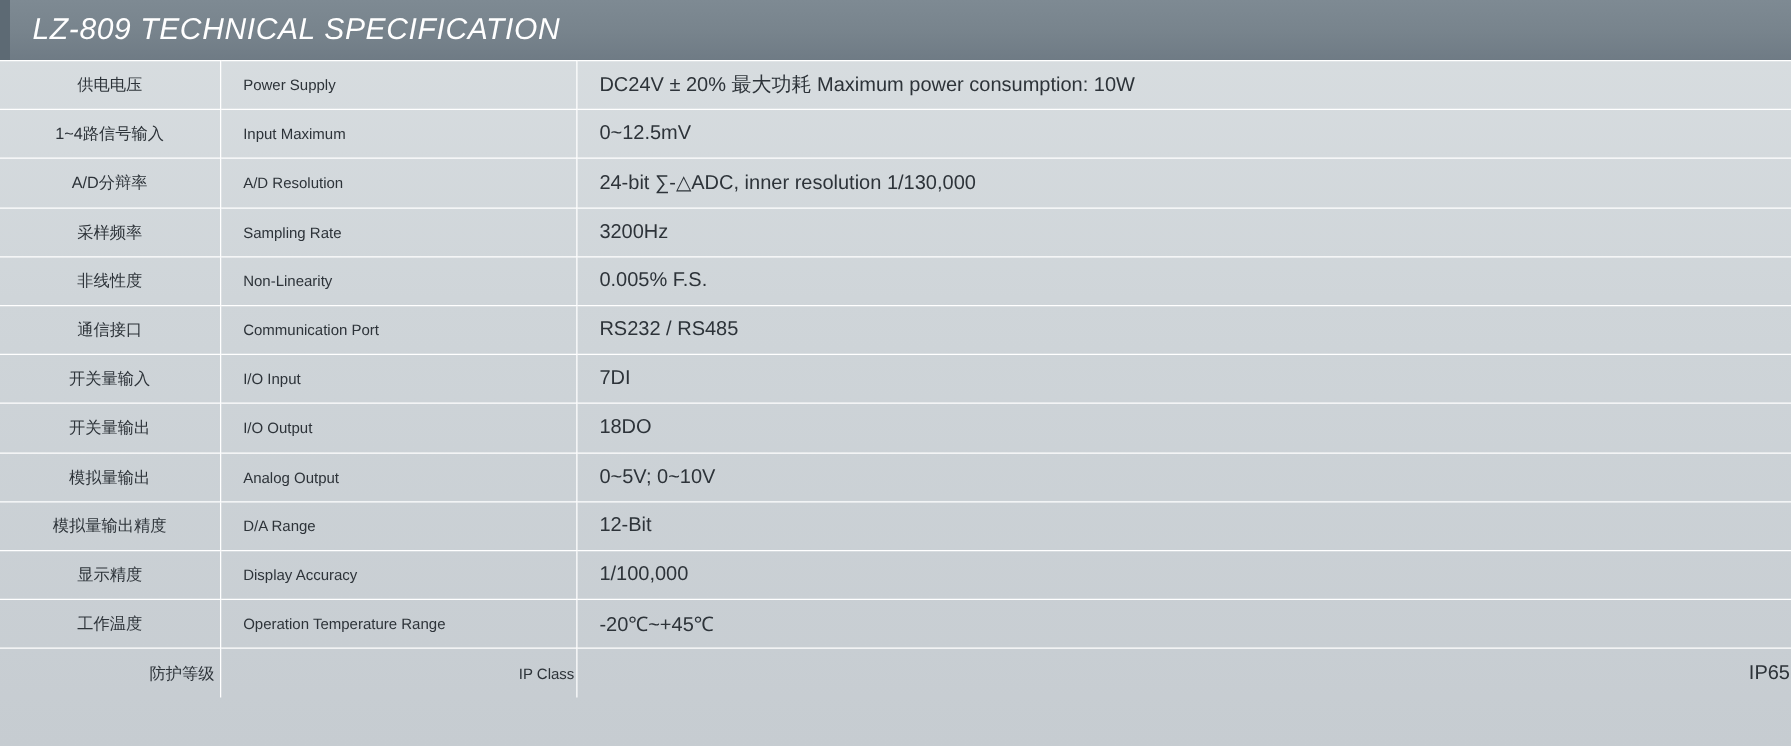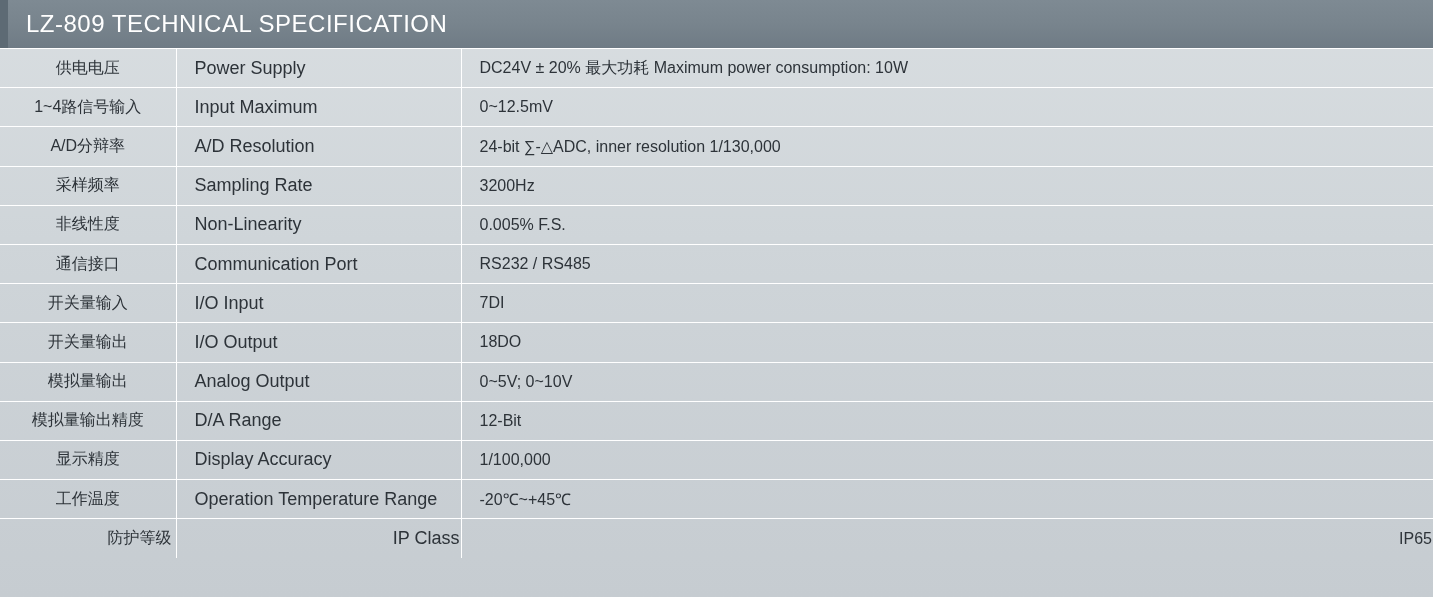--- a/index.html
+++ b/index.html
@@ -48,20 +48,21 @@
     height: 48px;
     background: #5d6a74;
   }
   .title-text {
     color: #ffffff;
     font-size: 24px;
     letter-spacing: 0.5px;
     padding-left: 18px;
     font-weight: 400;
     white-space: nowrap;
+    font-style: italic;
   }
   
   .spec-table {
     position: relative;
     z-index: 2;
     width: 100%;
     border-collapse: collapse;
     table-layout: fixed;
   }
   .spec-table tr {
@@ -74,28 +75,28 @@
     color: #2d3339;
     font-size: 16px;
     vertical-align: middle;
     background: transparent;
     box-sizing: border-box;
   }
   td.col-cn {
     width: 176px;
     text-align: center;
     border-right: 1px solid #ffffff;
-    font-size: 16px;
+    font-size: 13px;
     padding: 0 4px;
   }
   td.col-en {
     width: 285px;
     padding-left: 18px;
     border-right: 1px solid #ffffff;
-    font-size: 18px;
+    font-size: 12px;
     white-space: nowrap;
     overflow: hidden;
   }
   td.col-val {
     padding-left: 18px;
     font-size: 16px;
     white-space: nowrap;
     overflow: hidden;
     margin-left: 16px;
   }

